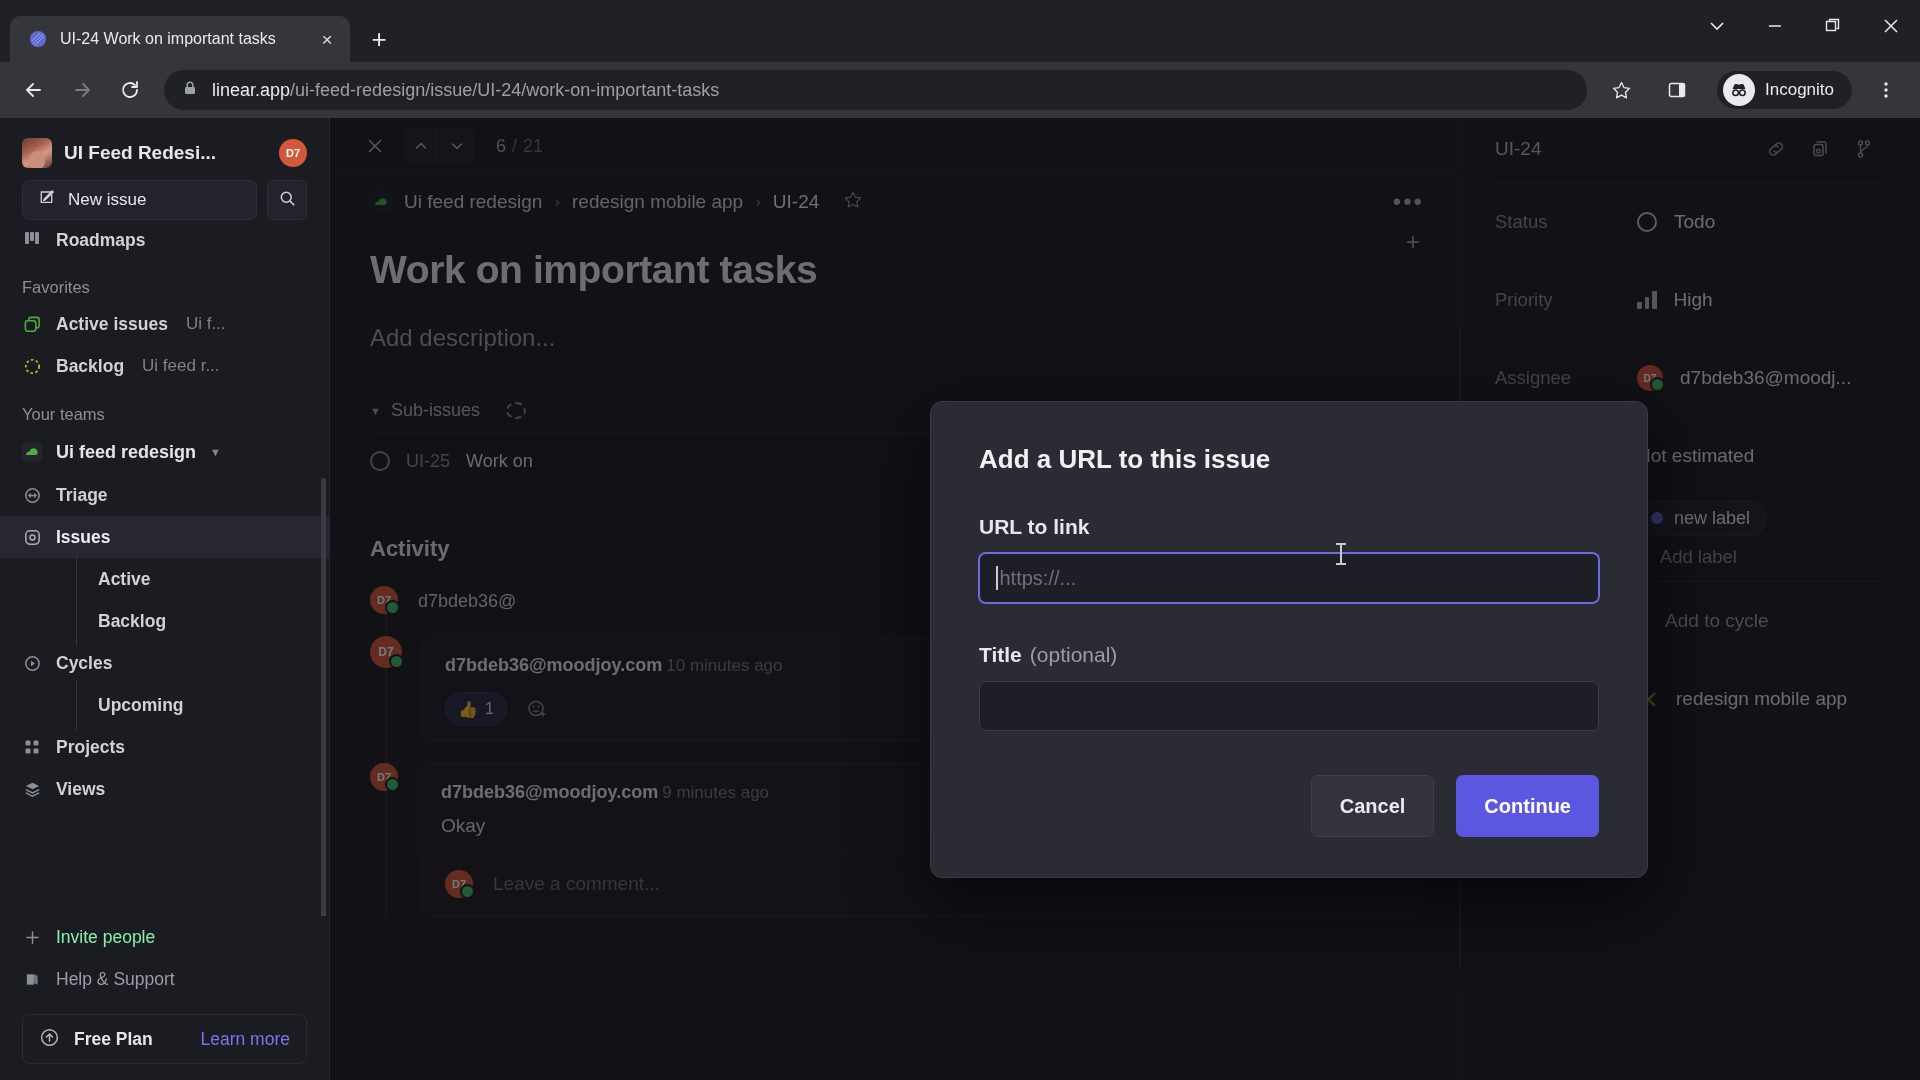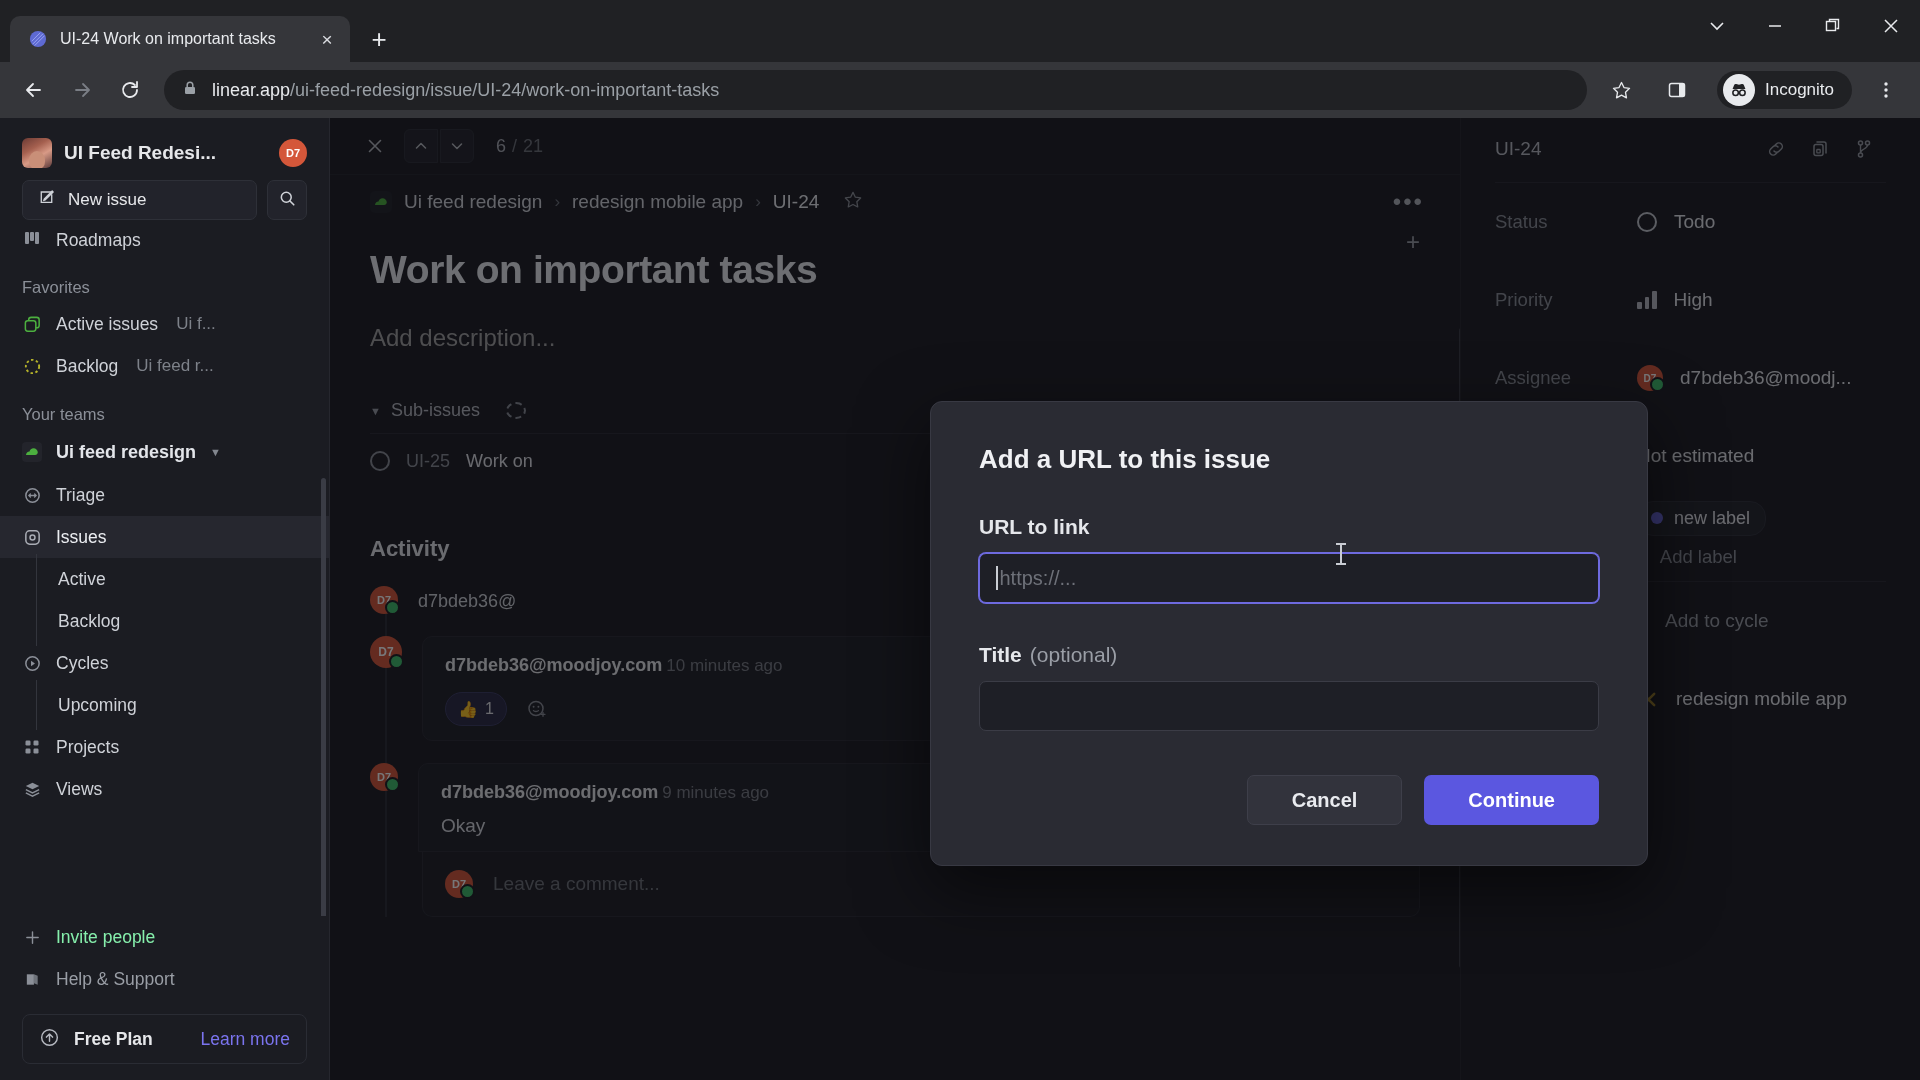--- a/index.html
+++ b/index.html
@@ -88,24 +88,24 @@
 
   .sb-scroll { flex:1; overflow:hidden; position: relative; padding-top: 2px;}
   .sb-row {
     display:flex;align-items:center; gap:14px; height:42px; padding: 0 22px; cursor:pointer;
     color:#b5b8c0; font-size:17.5px;
   }
   .sb-row.clip-top { height: 30px; align-items: flex-start; overflow:hidden; }
   .sb-row .ico { width:20px;flex:0 0 20px;display:flex;align-items:center;justify-content:center; }
   .sb-row.active { background:#26272f; }
   .sb-row.active .lbl { color:#eceef2; }
-  .sb-row .lbl { color:#cfd2d8; font-weight:400;}
+  .sb-row .lbl { color:#cfd2d8; font-weight:700;}
   .sb-row .sub { color:#7d8189; font-weight:400; font-size:17px; margin-left:4px; overflow:hidden; white-space:nowrap;}
   .sb-section { color:#8b8f98; font-size:16.5px; padding: 18px 22px 6px 22px; }
-  .sb-indent { padding-left: 58px; position: relative; }
+  .sb-indent { padding-left: 58px; position: relative; margin-left: 40px; }
   .sb-indent::before{content:"";position:absolute;left:36px;top:-4px;bottom:-4px;width:1px;background:#33353d;}
   .sb-team { display:flex;align-items:center;gap:14px;height:44px;padding:0 22px;cursor:pointer;}
   .team-dot { width:20px;height:20px;border-radius:4px;background:#23242b;display:flex;align-items:center;justify-content:center;flex:0 0 20px;}
   .sb-team .lbl{color:#e3e5ea;font-size:18px;font-weight:600;}
   .caret{color:#83878f;font-size:11px;}
 
   .sb-foot { padding: 0 22px 16px 22px; }
   .sb-foot .sb-row { padding: 0; }
   .plan-card {
     margin-top: 14px; border:1px solid #2a2c34; border-radius:8px; height:50px;
@@ -208,22 +208,22 @@
   .modal-title{color:#f0f1f4;font-size:26px;font-weight:600;}
   .field-label{color:#e5e7eb;font-size:21px;font-weight:600;margin-top:40px;}
   .field-label .opt{color:#9a9ea6;font-weight:400;margin-left:8px;}
   .textfield{
     margin-top:14px;height:50px;background:#1e1f26;border:1px solid #3b3c46;border-radius:7px;
     display:flex;align-items:center;padding:0 16px;color:#6e7179;font-size:20px;position:relative;
   }
   .textfield.focused{border-color:#6e6adf;box-shadow:0 0 0 1px #6e6adf;}
   .caret-bar{width:1.5px;height:24px;background:#c9ccd3;margin-right:2px;}
   .modal-actions{display:flex;justify-content:flex-end;gap:22px;margin-top:44px;}
-  .btn{height:50px;border-radius:7px;display:flex;align-items:center;justify-content:center;
-       font-size:20px;font-weight:600;cursor:pointer;padding:0 44px;}
+  .btn{height:62px;border-radius:7px;display:flex;align-items:center;justify-content:center;
+       font-size:20px;font-weight:600;cursor:pointer;padding:0 28px;}
   .btn-cancel{background:#32333c;border:1px solid #3e3f4a;color:#e9ebef;}
   .btn-primary{background:#5b57e0;color:#fff;min-width:130px;}
   .cursor-i{position:absolute;left:1010px;top:425px;width:2px;height:22px;background:#c9ccd3;z-index:60;}
   .cursor-i::before,.cursor-i::after{content:"";position:absolute;left:-4px;width:10px;height:2px;background:#c9ccd3;}
   .cursor-i::before{top:0;} .cursor-i::after{bottom:0;}
 
   .main-scrollbar{position:absolute;right:-4px;top:100px;width:5px;height:640px;background:#3a3c45;border-radius:3px;}
 </style>
 </head>
 <body>

